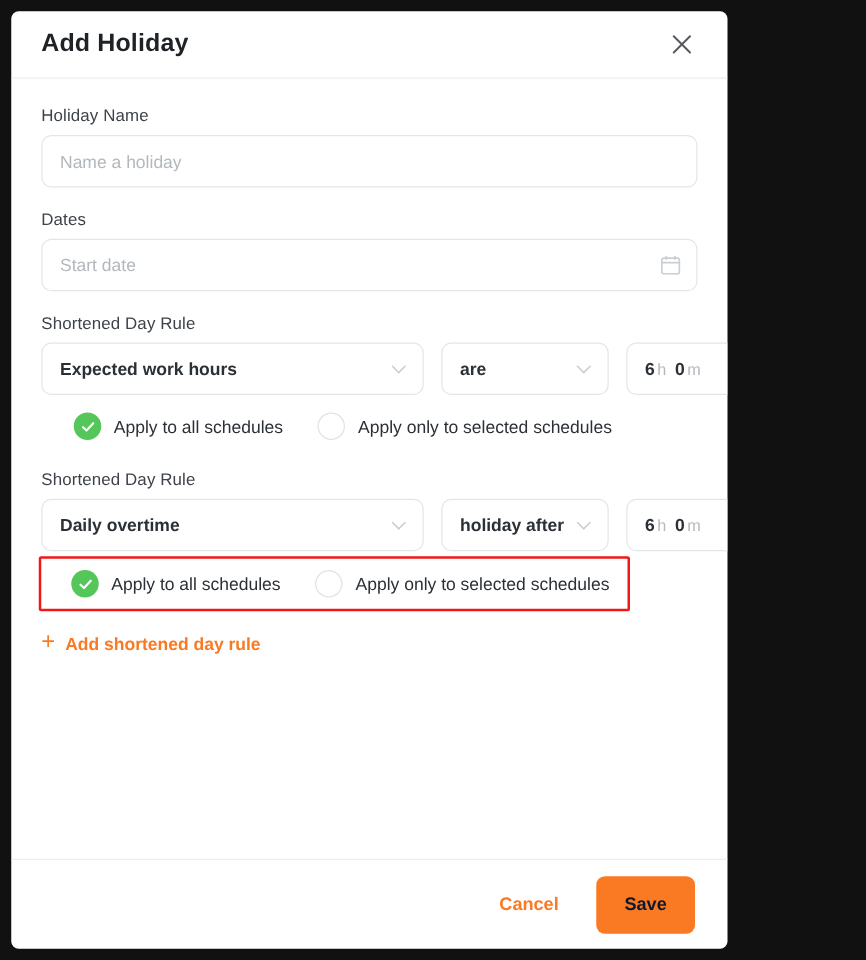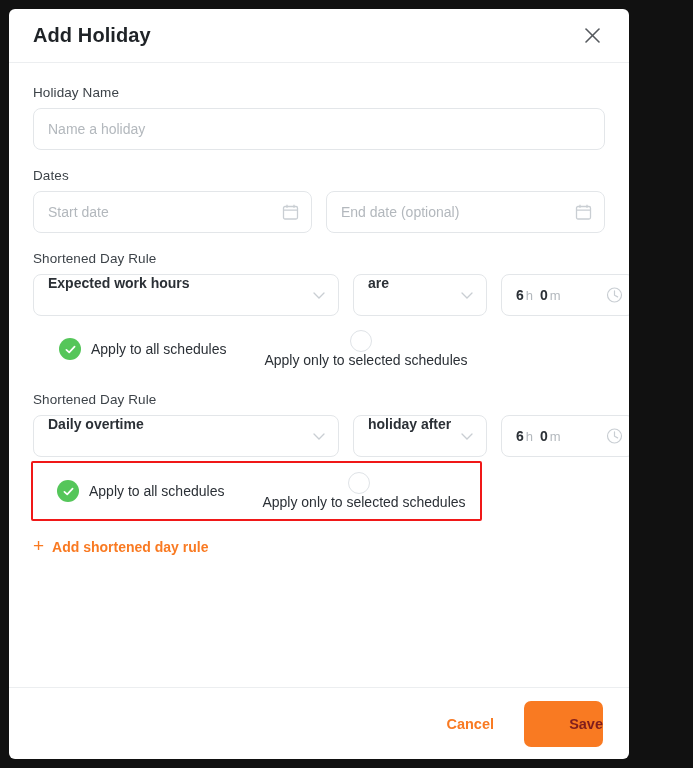--- a/index.html
+++ b/index.html
@@ -15,21 +15,21 @@
   #frame {
     position: absolute;
     left: 0; top: 0;
     width: 693px;
     height: 768px;
     background: #111111;
     padding: 9px 10px 9px 9px;
   }
 
   #modal {
-    width: 620px;
+    width: 573px;
     height: 750px;
     background: #ffffff;
     border-radius: 6px;
     position: relative;
     overflow: hidden;
     display: flex;
     flex-direction: column;
   }
 
   
@@ -105,20 +105,21 @@
     align-items: center;
     gap: 14px;
   }
   .select-box {
     position: relative;
     height: 42px;
     border: 1px solid #e3e6e9;
     border-radius: 8px;
     background: #fff;
     display: flex;
+    align-items: center;
     padding: 0 34px 0 14px;
     cursor: pointer;
   }
   .select-box .sel-text {
     font-size: 14px;
     font-weight: 700;
     color: #2b3036;
     white-space: nowrap;
   }
   .chev {
@@ -181,21 +182,21 @@
     border-color: #f01818;
     padding: 9px 14px 9px 24px;
     margin-left: -2px;
   }
   .radio-opt {
     display: flex;
     align-items: center;
     cursor: pointer;
     margin-right: 28px;
   }
-  .radio-opt:last-child { margin-right: 0; flex-direction: column; }
+  .radio-opt:last-child { margin-right: 0; }
   .radio-label {
     font-size: 14px;
     color: #2b3036;
     margin-left: 10px;
     white-space: nowrap;
     text-align: center;
   }
   .radio-mark {
     width: 22px; height: 22px;
     border-radius: 50%;
@@ -245,29 +246,28 @@
     color: #f97a22;
     font-size: 14.5px;
     font-weight: 700;
     font-family: "Liberation Sans", sans-serif;
     cursor: pointer;
     padding: 8px 10px;
   }
   .save-btn {
     background: #f97a22;
     border: none;
-    color: #7f1d1d;
+    color: #0f172a;
     font-size: 14.5px;
     font-weight: 700;
     font-family: "Liberation Sans", sans-serif;
     border-radius: 7px;
     width: 79px;
     height: 46px;
     cursor: pointer;
-    text-align: right;
   }
 </style>
 </head>
 <body>
 
 <div id="frame">
   <div id="modal">
 
     <div class="modal-header">
       <div class="modal-title">Add Holiday</div>
@@ -293,31 +293,20 @@
             <input class="text-input" type="text" placeholder="Start date" style="">
             <span class="cal-icon">
               <svg width="17" height="17" viewBox="0 0 17 17" fill="none" stroke="currentColor" stroke-width="1.3">
                 <rect x="1.5" y="3" width="14" height="12.5" rx="1.5"></rect>
                 <line x1="1.5" y1="6.6" x2="15.5" y2="6.6"></line>
                 <line x1="5" y1="1.3" x2="5" y2="4.2"></line>
                 <line x1="12" y1="1.3" x2="12" y2="4.2"></line>
               </svg>
             </span>
           </div>
-          <div class="date-wrap">
-            <input class="text-input" type="text" placeholder="End date (optional)" style="">
-            <span class="cal-icon">
-              <svg width="17" height="17" viewBox="0 0 17 17" fill="none" stroke="currentColor" stroke-width="1.3">
-                <rect x="1.5" y="3" width="14" height="12.5" rx="1.5"></rect>
-                <line x1="1.5" y1="6.6" x2="15.5" y2="6.6"></line>
-                <line x1="5" y1="1.3" x2="5" y2="4.2"></line>
-                <line x1="12" y1="1.3" x2="12" y2="4.2"></line>
-              </svg>
-            </span>
-          </div>
         </div>
       </div>
 
       <div class="block" style="margin-bottom:14px;">
         <div class="field-label">Shortened Day Rule</div>
         <div class="rule-row">
           <div class="select-box sel-type">
             <span class="sel-text">Expected work hours</span>
             <span class="chev">
               <svg width="14" height="14" viewBox="0 0 14 14" fill="none" stroke="currentColor" stroke-width="1.3" stroke-linecap="round">

